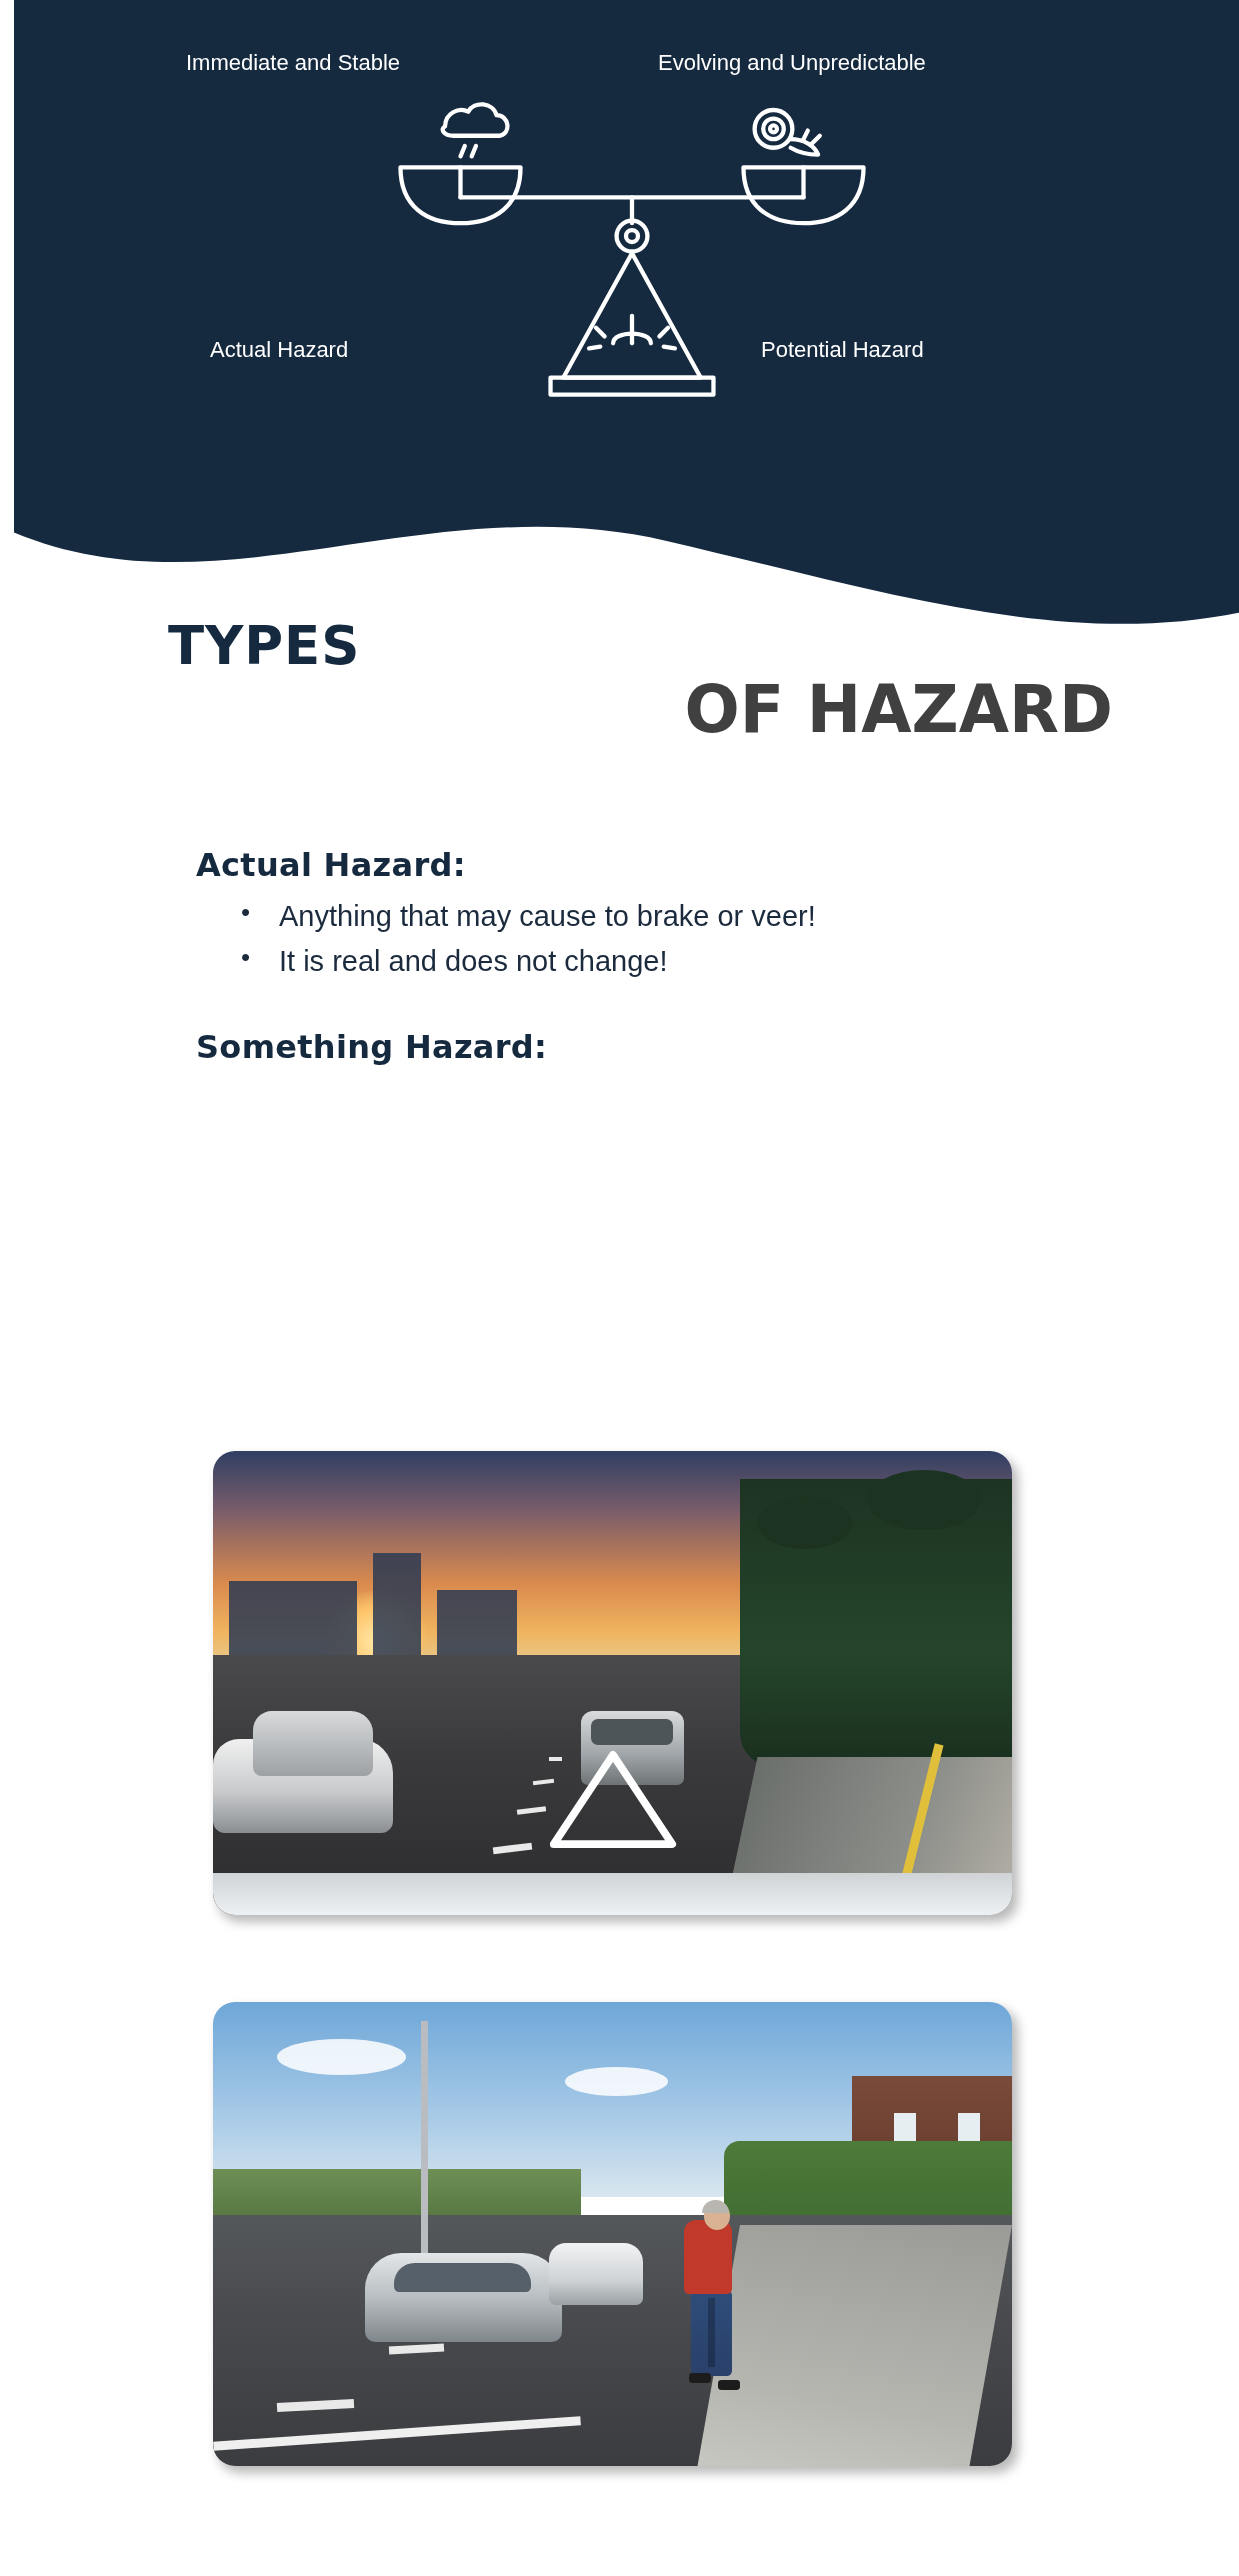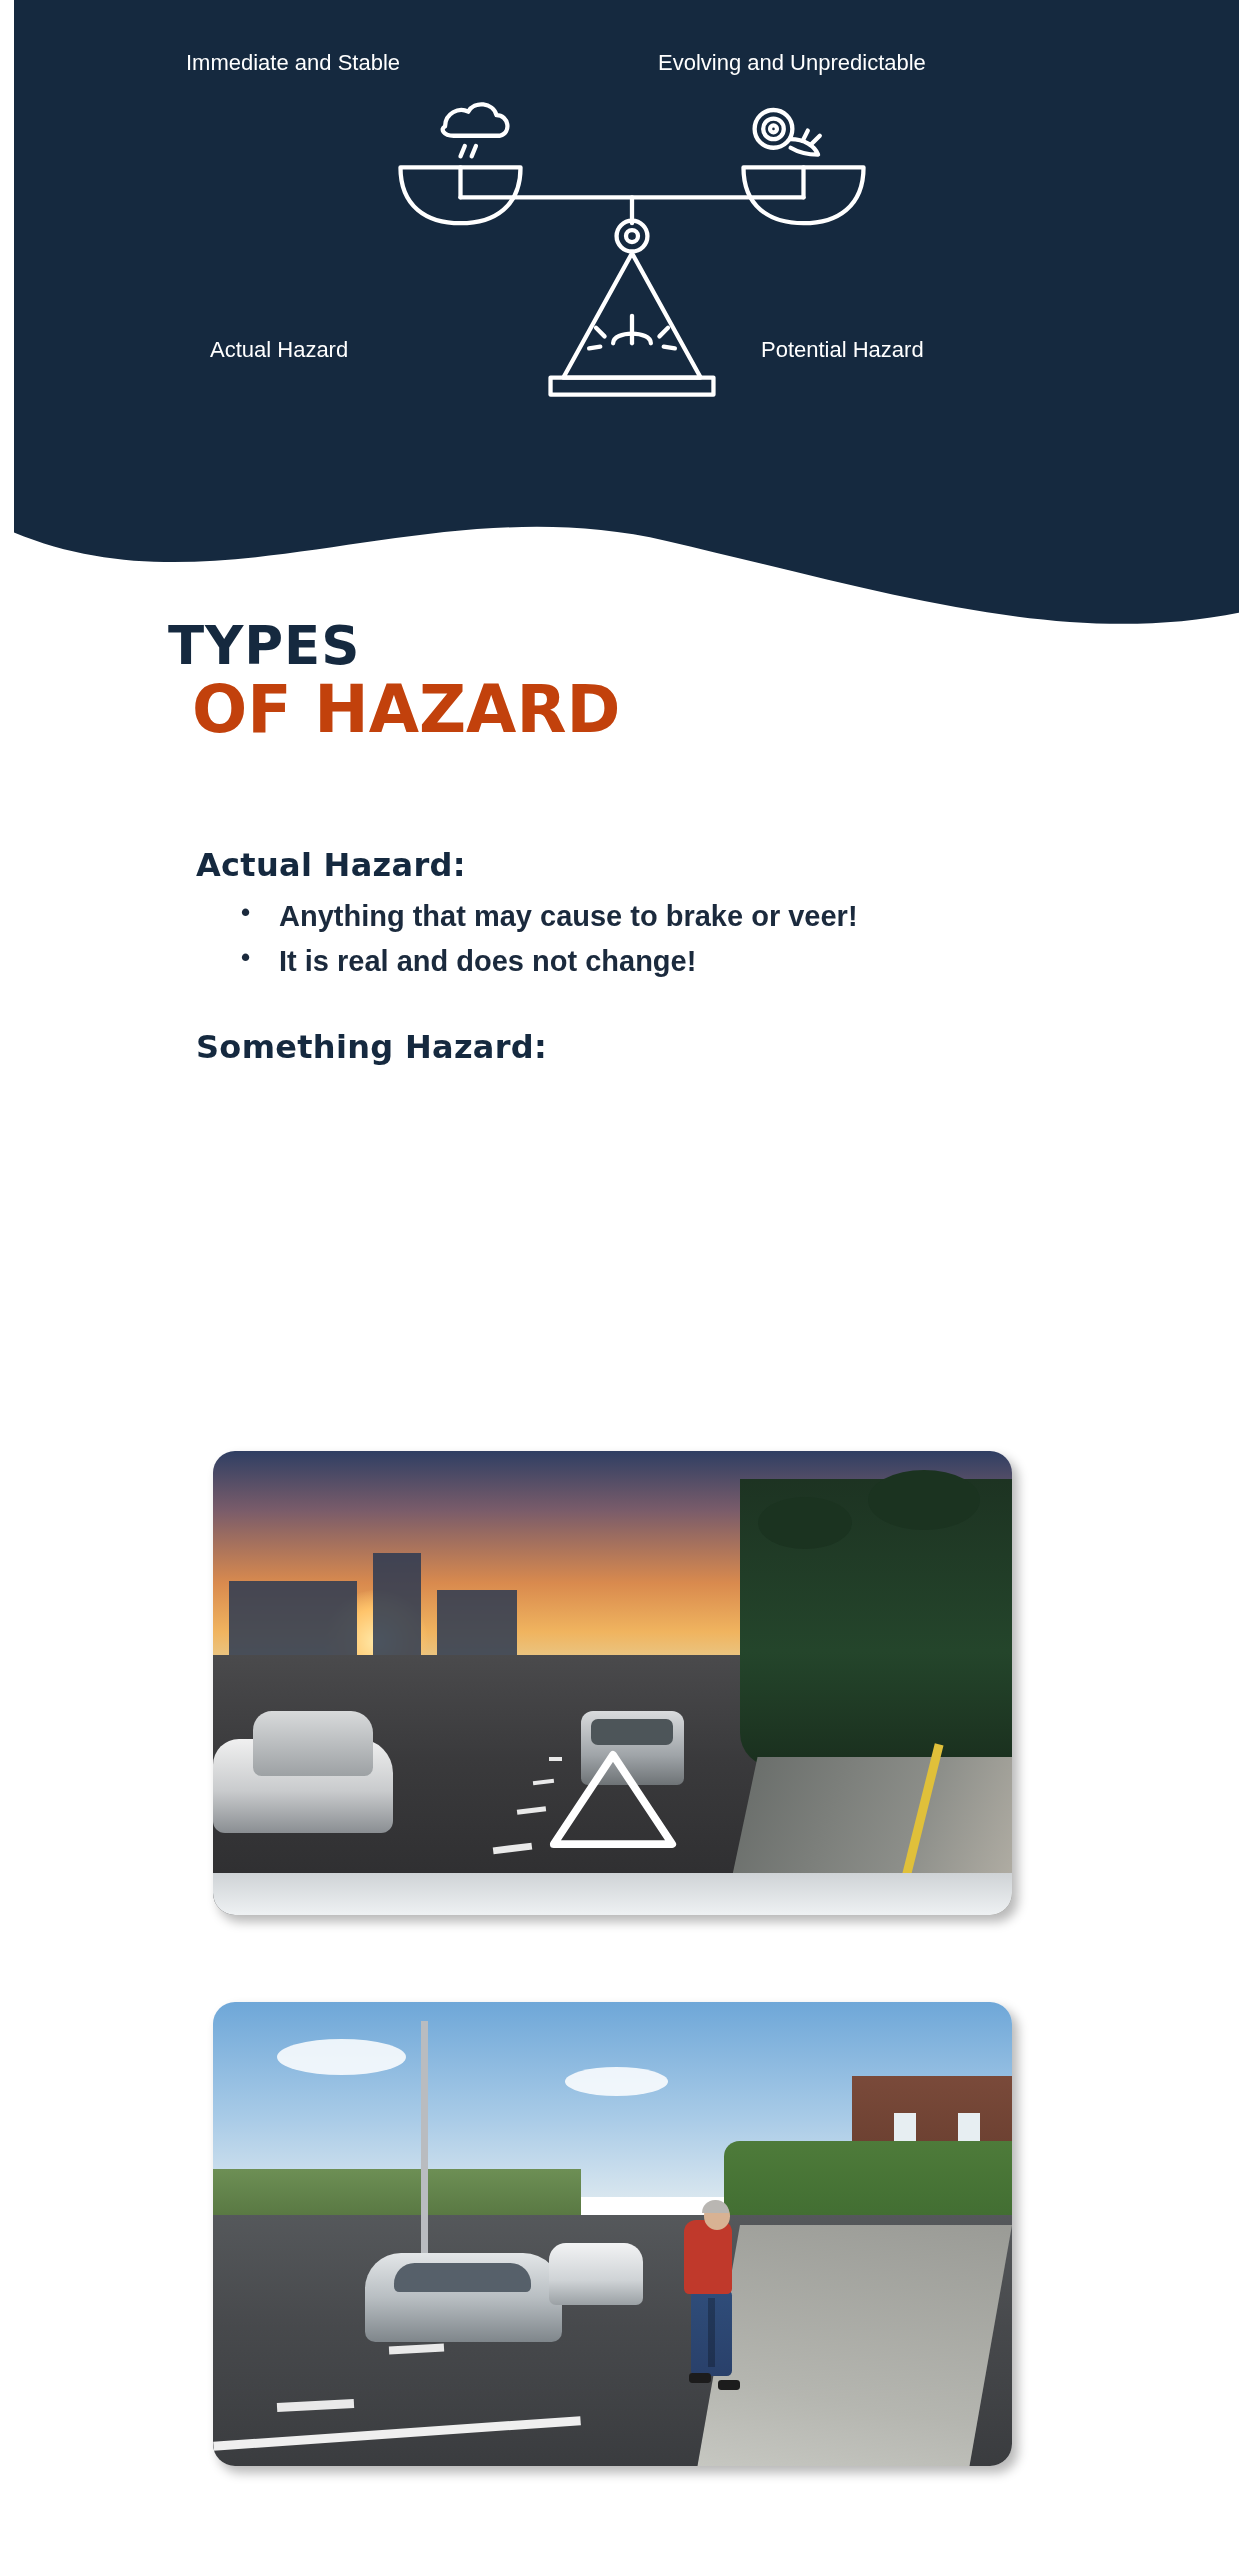--- a/index.html
+++ b/index.html
@@ -61,23 +61,24 @@
     font-size:53px;
     letter-spacing:0.9px;
     color:#15293f;
     line-height:1.05;
   }
   .title-2 {
     font-family:"DejaVu Sans", sans-serif;
     font-weight:bold;
     font-size:65px;
     letter-spacing:0px;
-    color:#c2410c;
+    color:#404040;
     margin-left:24px;
     line-height:1.1;
+    text-align:right;
   }
 
   
   .content {
     position:absolute;
     left:196px; top:846px;
     width:910px;
   }
   .sec-head {
     font-family:"DejaVu Sans", sans-serif;
@@ -85,21 +86,20 @@
     font-size:32px;
     color:#15293f;
     margin-bottom:12px;
     letter-spacing:0.3px;
   }
   .sec-head.second { margin-top:46px; }
   ul.bullets {
     list-style:none;
     margin:0 0 0 45px;
     padding:0;
-    font-weight:bold;
   }
   ul.bullets li {
     position:relative;
     font-size:29px;
     line-height:1.42;
     color:#1b2a3d;
     margin-bottom:3.4px;
     padding-left:38px;
     max-width:704px;
   }

